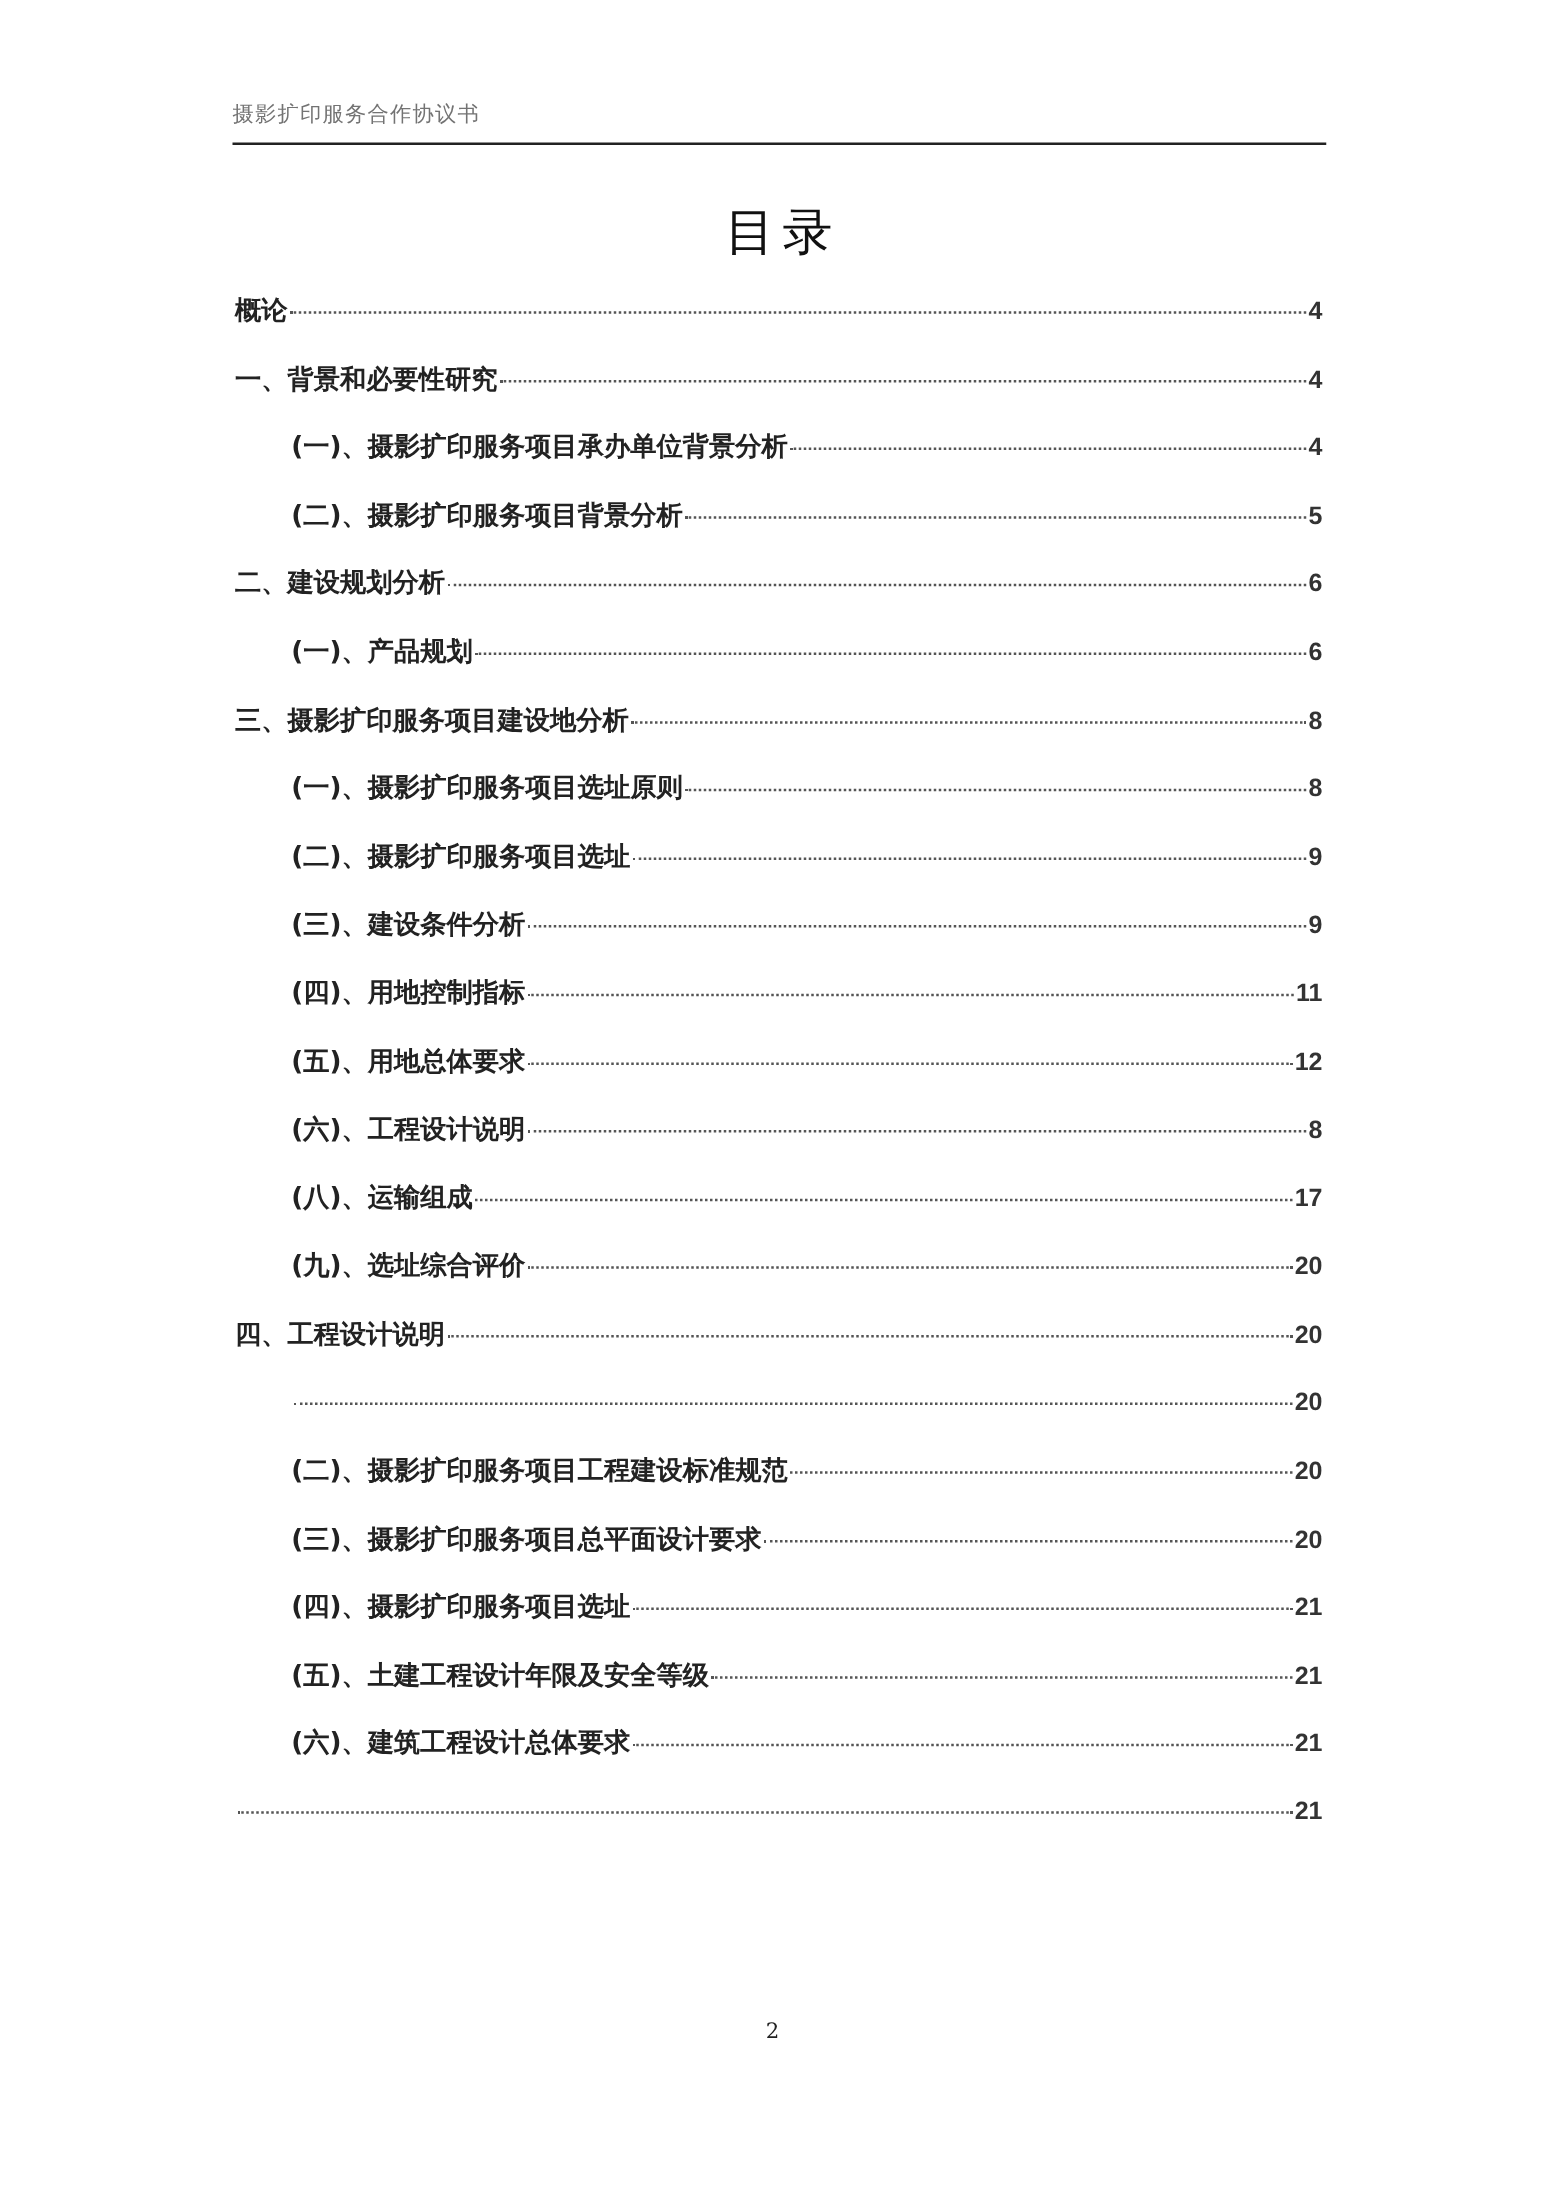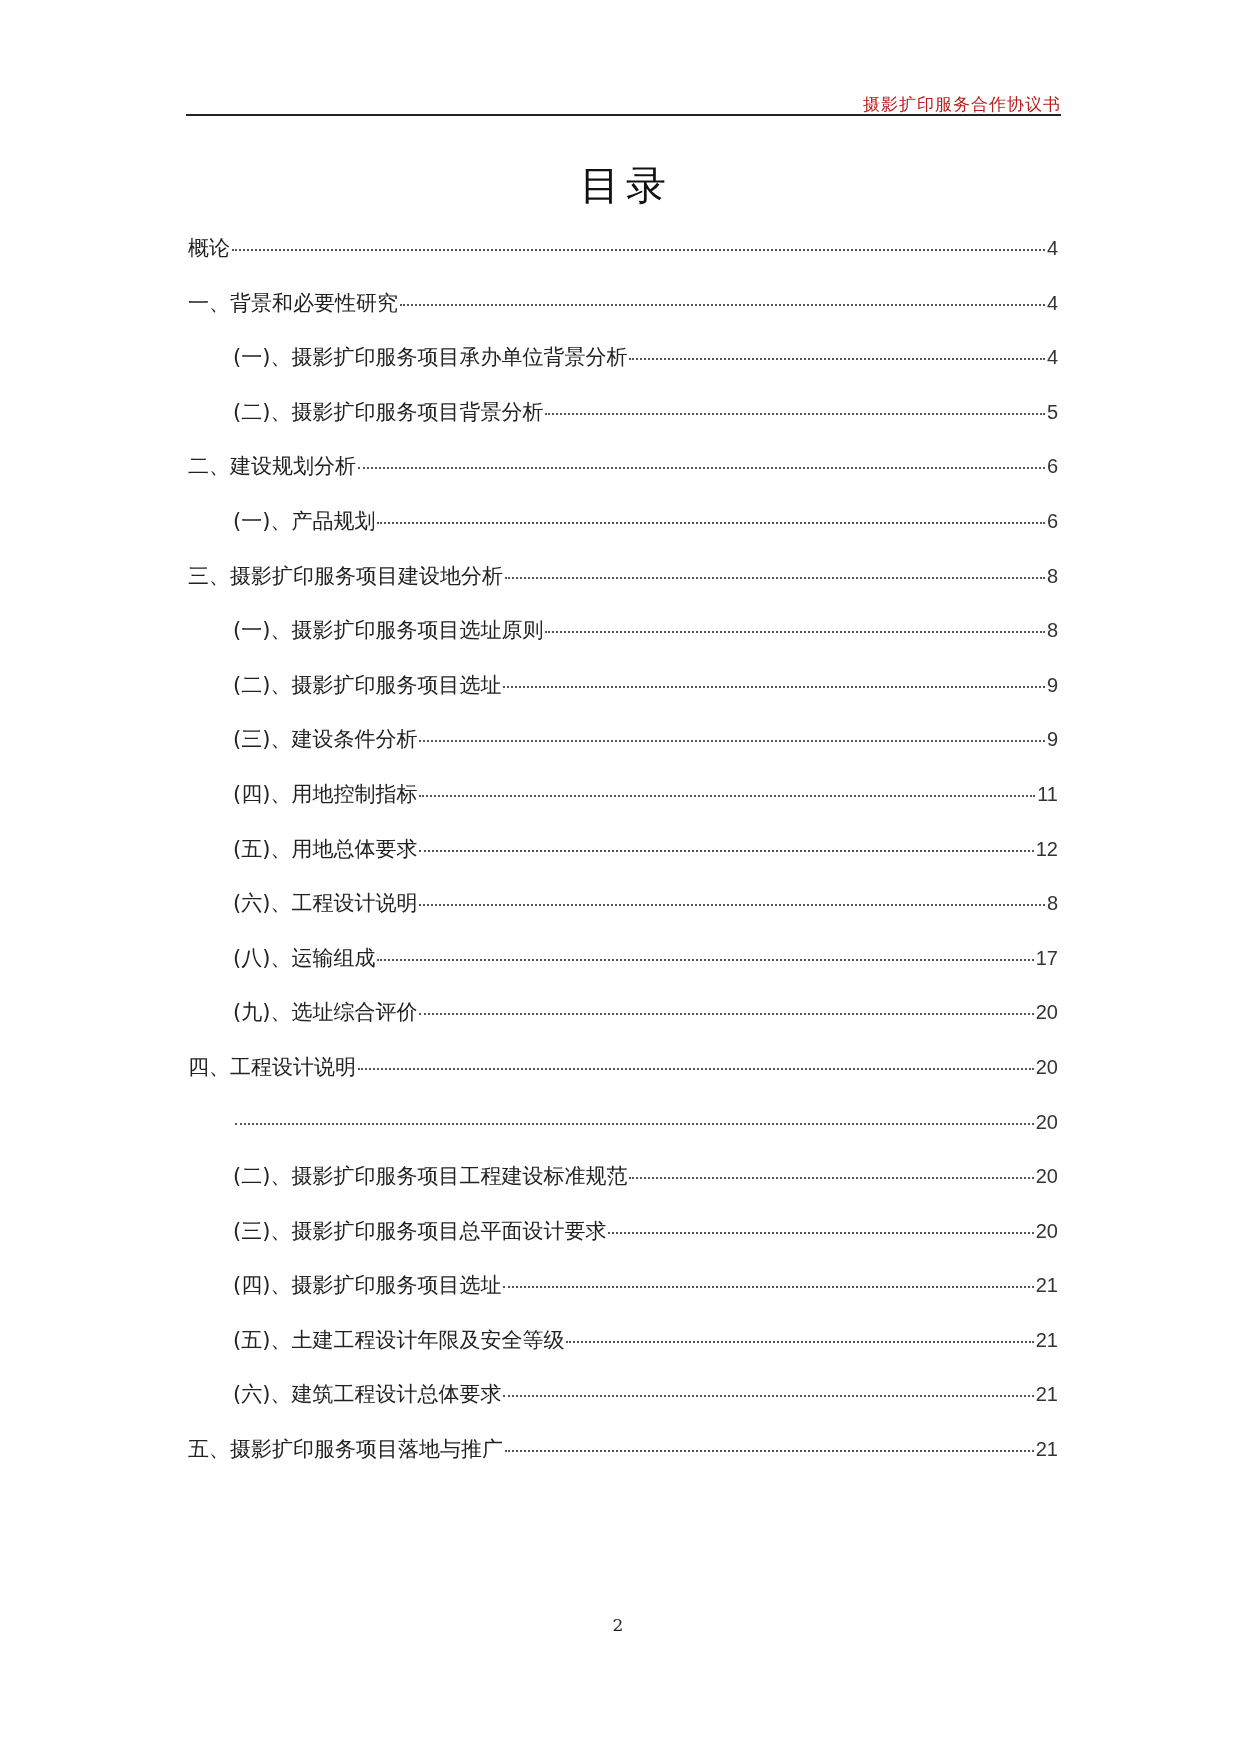--- a/index.html
+++ b/index.html
@@ -19,26 +19,26 @@
       position: absolute;
       left: 0; top: 0;
       width: 1240px;
       height: 1753px;
       background: #ffffff;
     }
     .running-header {
       position: absolute;
       left: 186px;
       width: 875px;
-      top: 93px;
-      text-align: right;
+      top: 80px;
+      text-align: left;
       font-family: "DejaVu Serif", "Liberation Serif", serif;
       font-size: 17px;
       letter-spacing: 1px;
-      color: #b91c1c;
+      color: #737373;
     }
     .header-rule {
       position: absolute;
       left: 186px;
       width: 875px;
       top: 114px;
       height: 0;
       border-top: 2px solid #222222;
     }
     .toc-title {
@@ -62,20 +62,21 @@
       padding: 0;
       list-style: none;
     }
     .toc-entry {
       display: flex;
       align-items: baseline;
       height: 54.6px;
       font-size: 21px;
       line-height: 40px;
       color: #222222;
+      font-weight: bold;
     }
     .toc-entry.level-2 {
       padding-left: 45px;
     }
     .toc-label {
       white-space: nowrap;
       flex: 0 0 auto;
     }
     .toc-leader {
       flex: 1 1 auto;
@@ -217,20 +218,19 @@
       <span class="toc-label">(五)、土建工程设计年限及安全等级</span>
       <span class="toc-leader"></span>
       <span class="toc-page">21</span>
     </li>
     <li class="toc-entry level-2">
       <span class="toc-label">(六)、建筑工程设计总体要求</span>
       <span class="toc-leader"></span>
       <span class="toc-page">21</span>
     </li>
     <li class="toc-entry level-1">
-      <span class="toc-label">五、摄影扩印服务项目落地与推广</span>
       <span class="toc-leader"></span>
       <span class="toc-page">21</span>
     </li>
   </ul>
 
   <div class="page-number">2</div>
 </div>
 
 </body></html>

